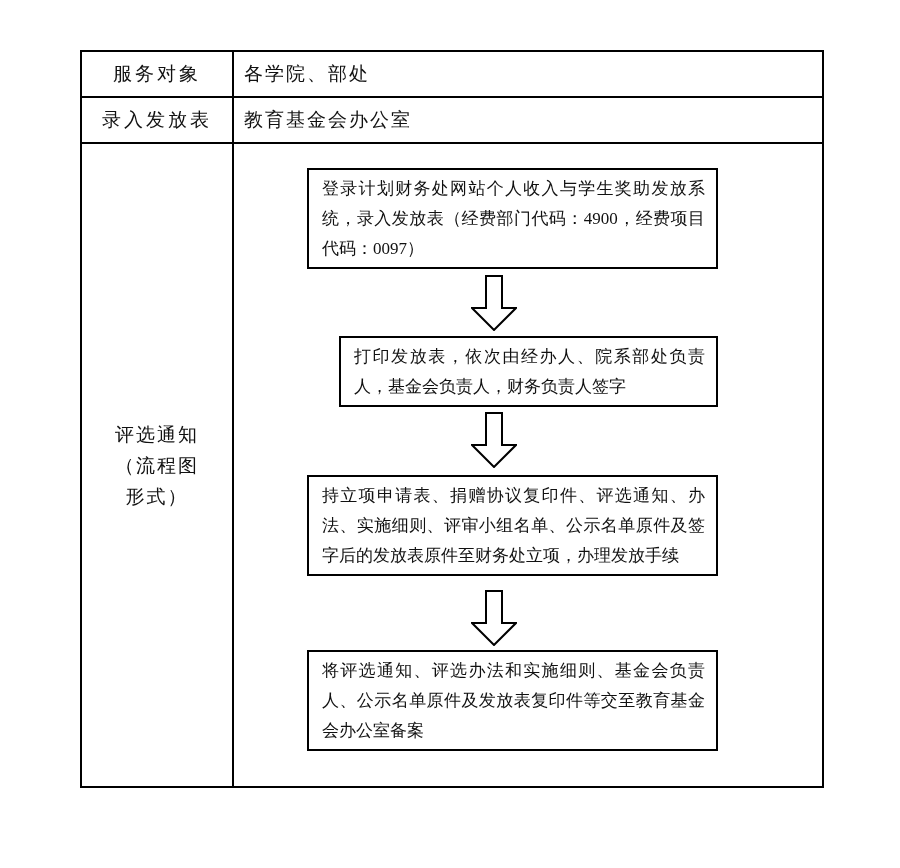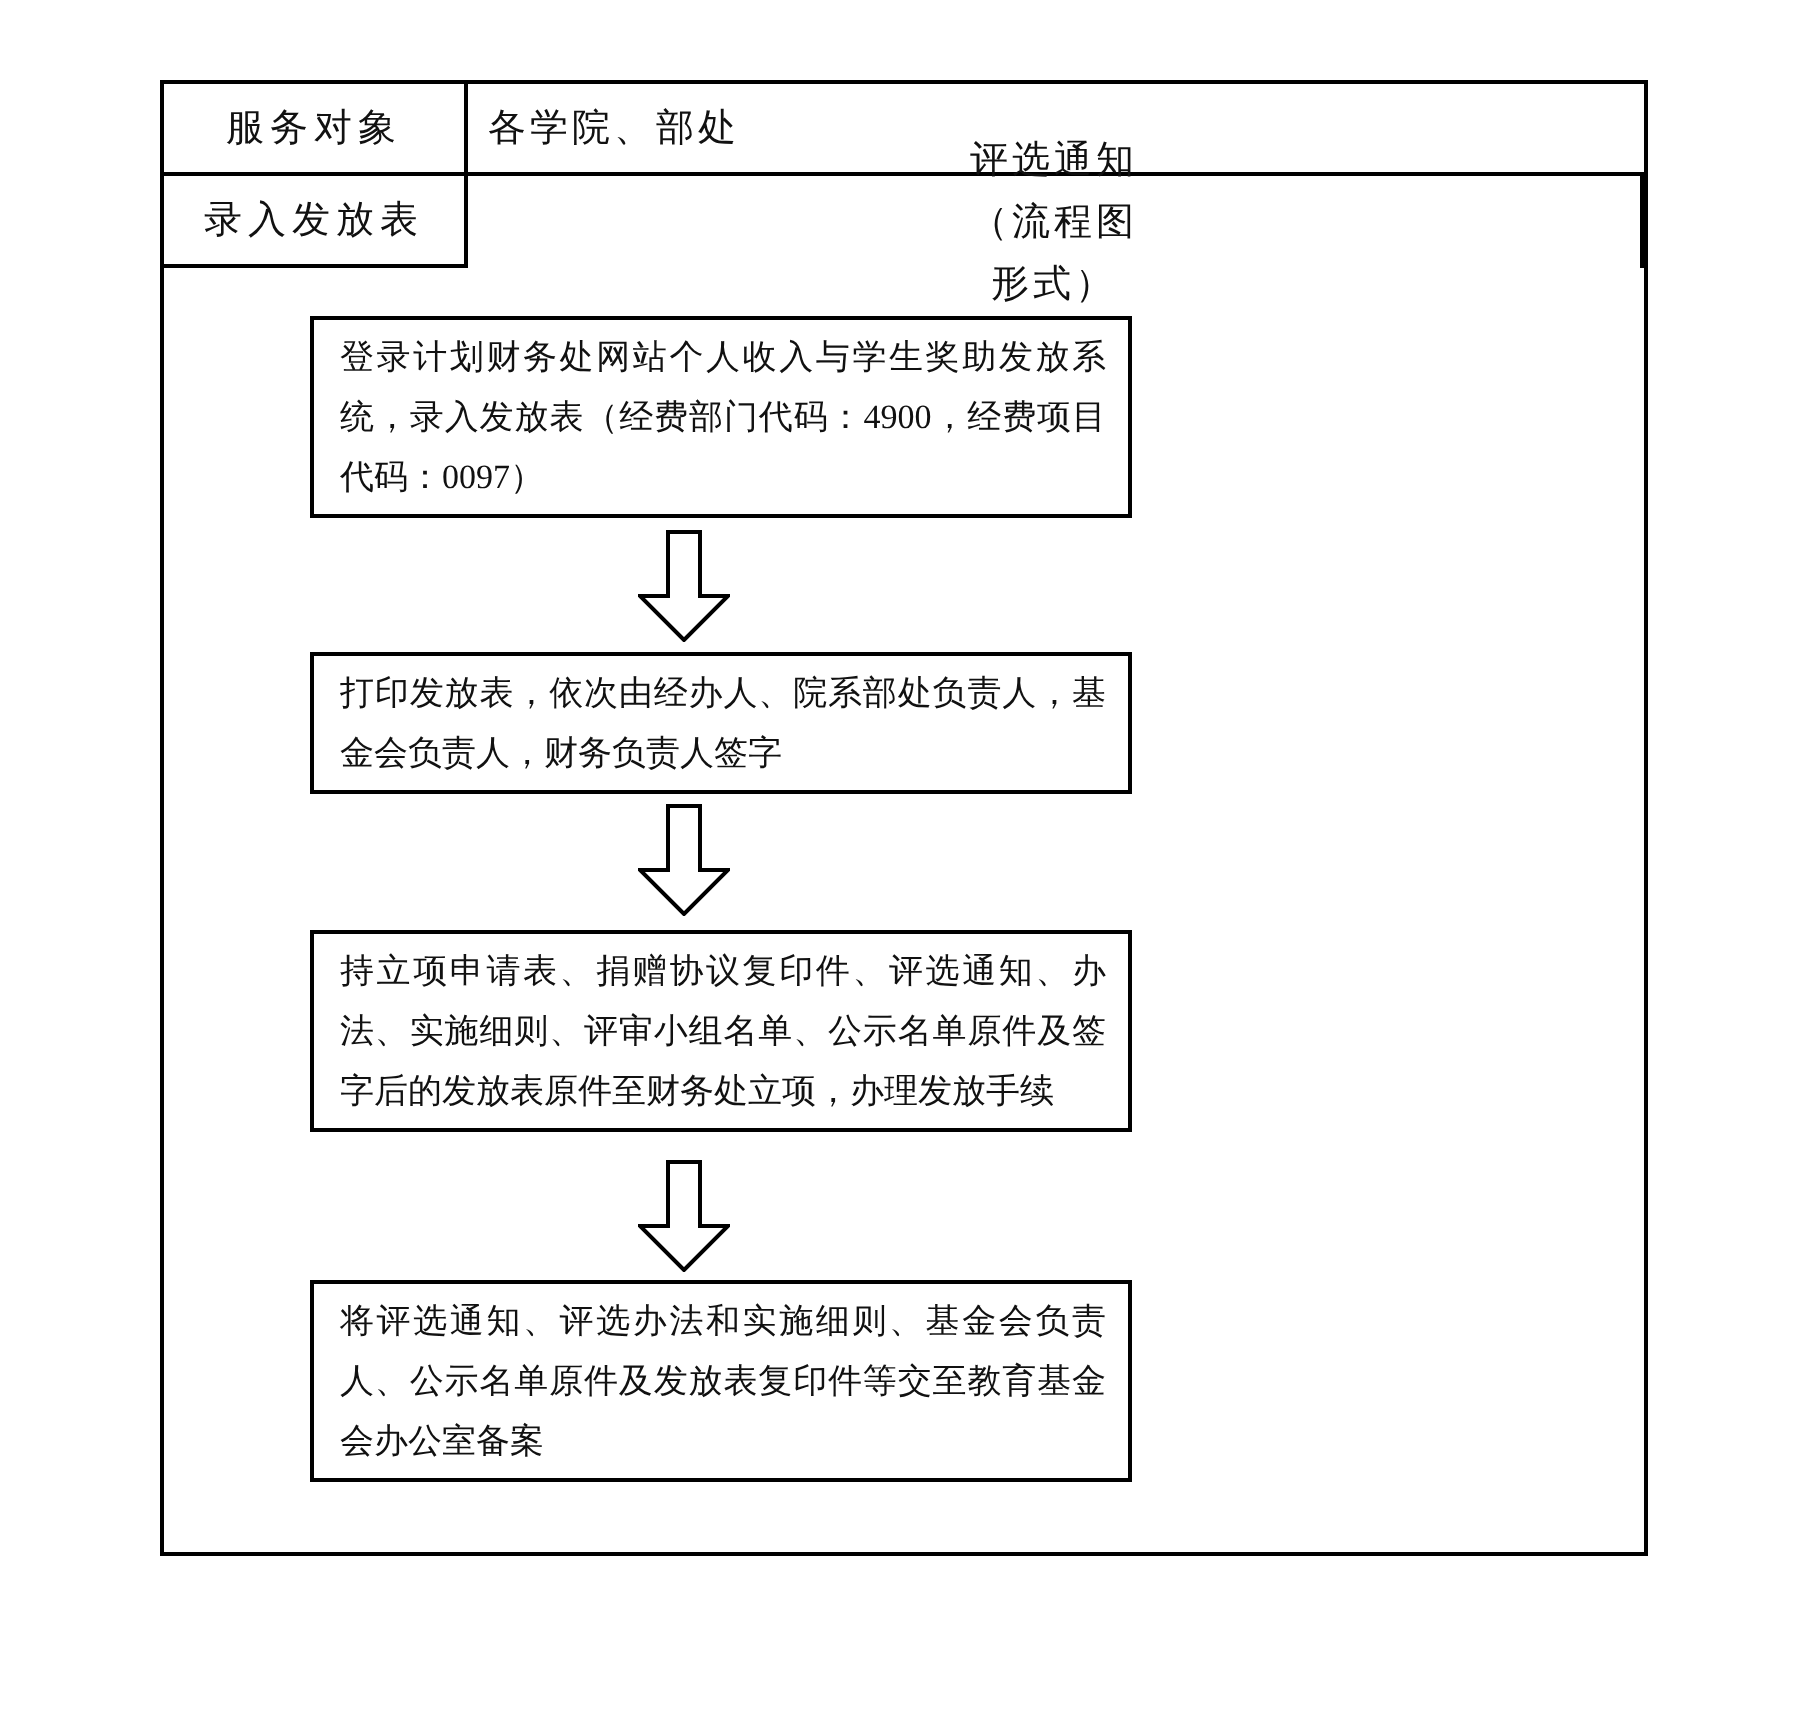--- a/index.html
+++ b/index.html
@@ -11,21 +11,21 @@
     height: 868px;
     background: #ffffff;
     font-family: "Liberation Serif", "DejaVu Serif", serif;
     color: #111111;
     position: relative;
     overflow: hidden;
   }
   .doc-table {
     position: absolute;
     left: 80px;
-    top: 40px;
+    top: 50px;
     width: 744px;
     height: 738px;
     box-sizing: border-box;
     border: 2px solid #000000;
     display: grid;
     grid-template-columns: 152px 1fr;
     grid-template-rows: 46px 46px 1fr;
   }
   .cell {
     box-sizing: border-box;
@@ -64,41 +64,42 @@
   }
   .fbox {
     box-sizing: border-box;
     border: 2px solid #000000;
     padding: 4px 11px 3px 13px;
     font-size: 17px;
     line-height: 30px;
     text-align: justify;
   }
   .fbox.b1 { min-height: 96px; }
-  .fbox.b2 { min-height: 62px; }
+  .fbox.b2 { min-height: 62px; margin-left: 32px; }
   .fbox.b3 { min-height: 100px; font-family: Liberation Serif, serif; }
   .fbox.b4 { min-height: 94px; }
   .arrow {
     display: block;
     width: 46px;
     height: 56px;
   }
   .arrow.a1 { margin: 6px 0 5px 164px; }
   .arrow.a2 { margin: 5px 0 7px 164px; }
   .arrow.a3 { margin: 14px 0 4px 164px; }
 </style>
 </head>
 <body>
 
 <div class="doc-table">
 
   <div class="cell col1 hrow label-cell">服务对象</div>
   <div class="cell hrow value-cell">各学院、部处</div>
 
   <div class="cell col1 hrow label-cell">录入发放表</div>
+  <div class="cell hrow value-cell">教育基金会办公室</div>
 
   <div class="cell col1 process-label-cell">评选通知
 （流程图
 形式）</div>
 
   <div class="cell flow-cell">
     <div class="flow">
 
       <div class="fbox b1">登录计划财务处网站个人收入与学生奖助发放系统，录入发放表（经费部门代码：4900，经费项目代码：0097）</div>
 

